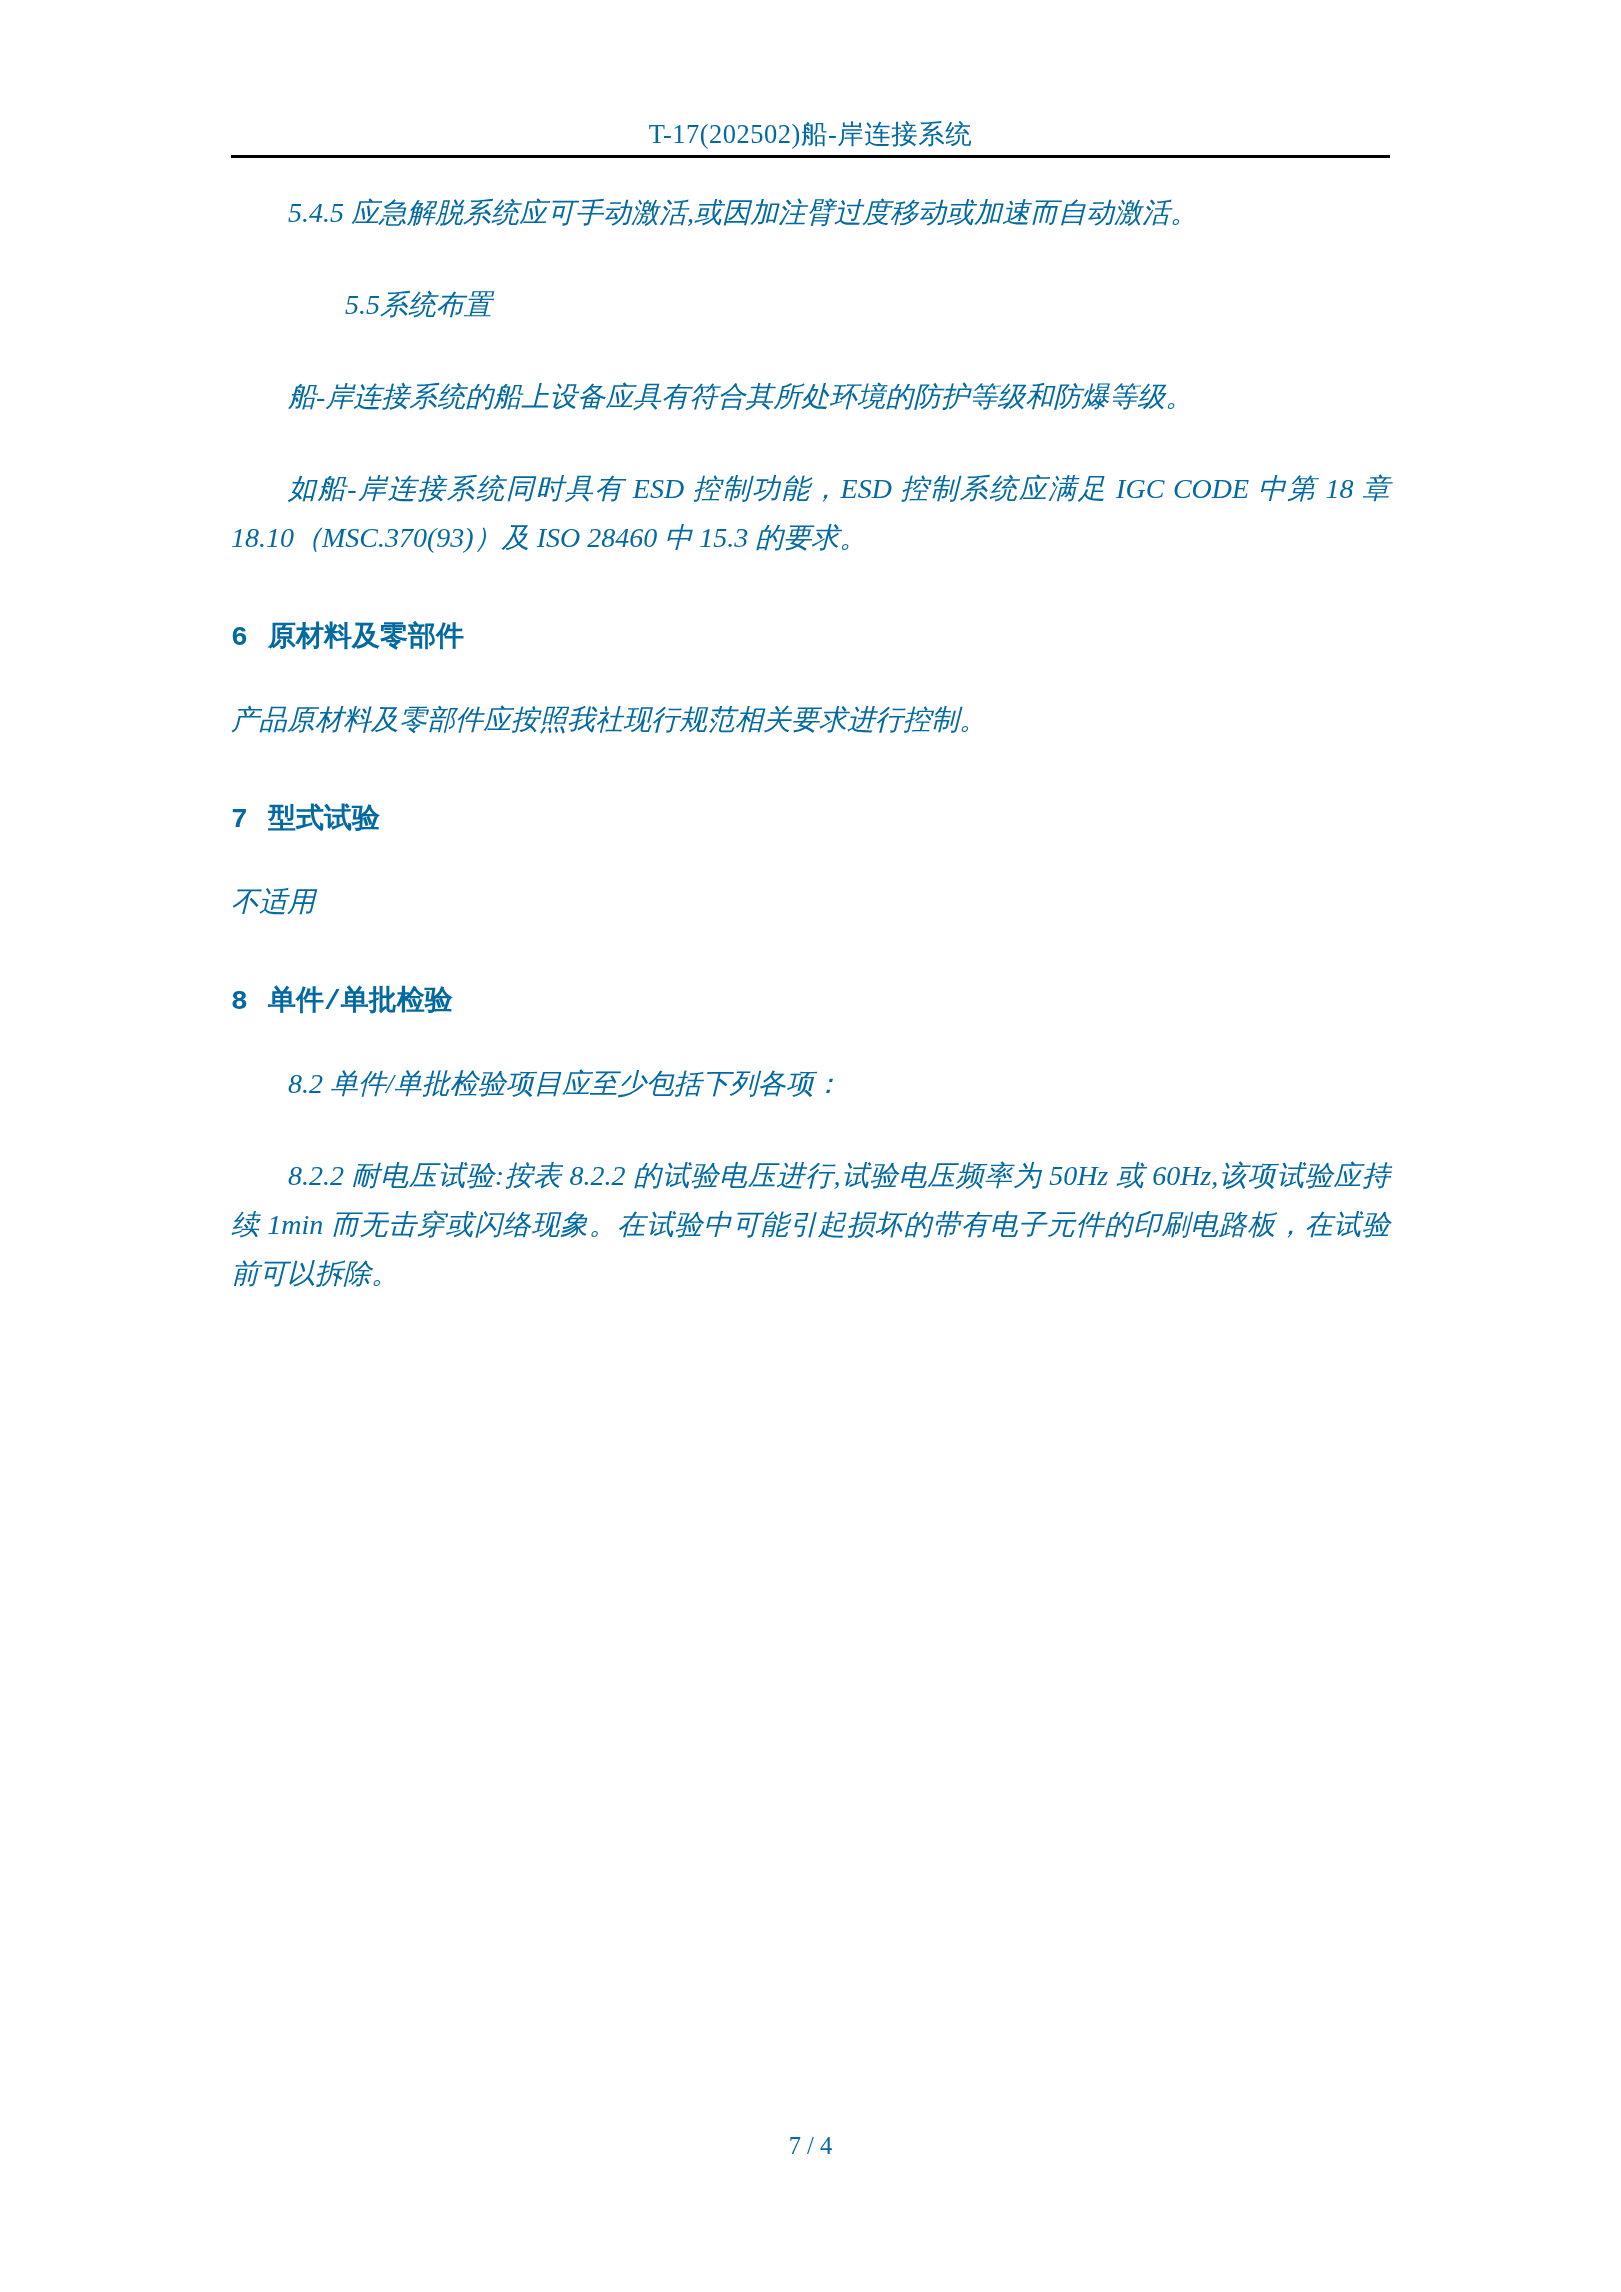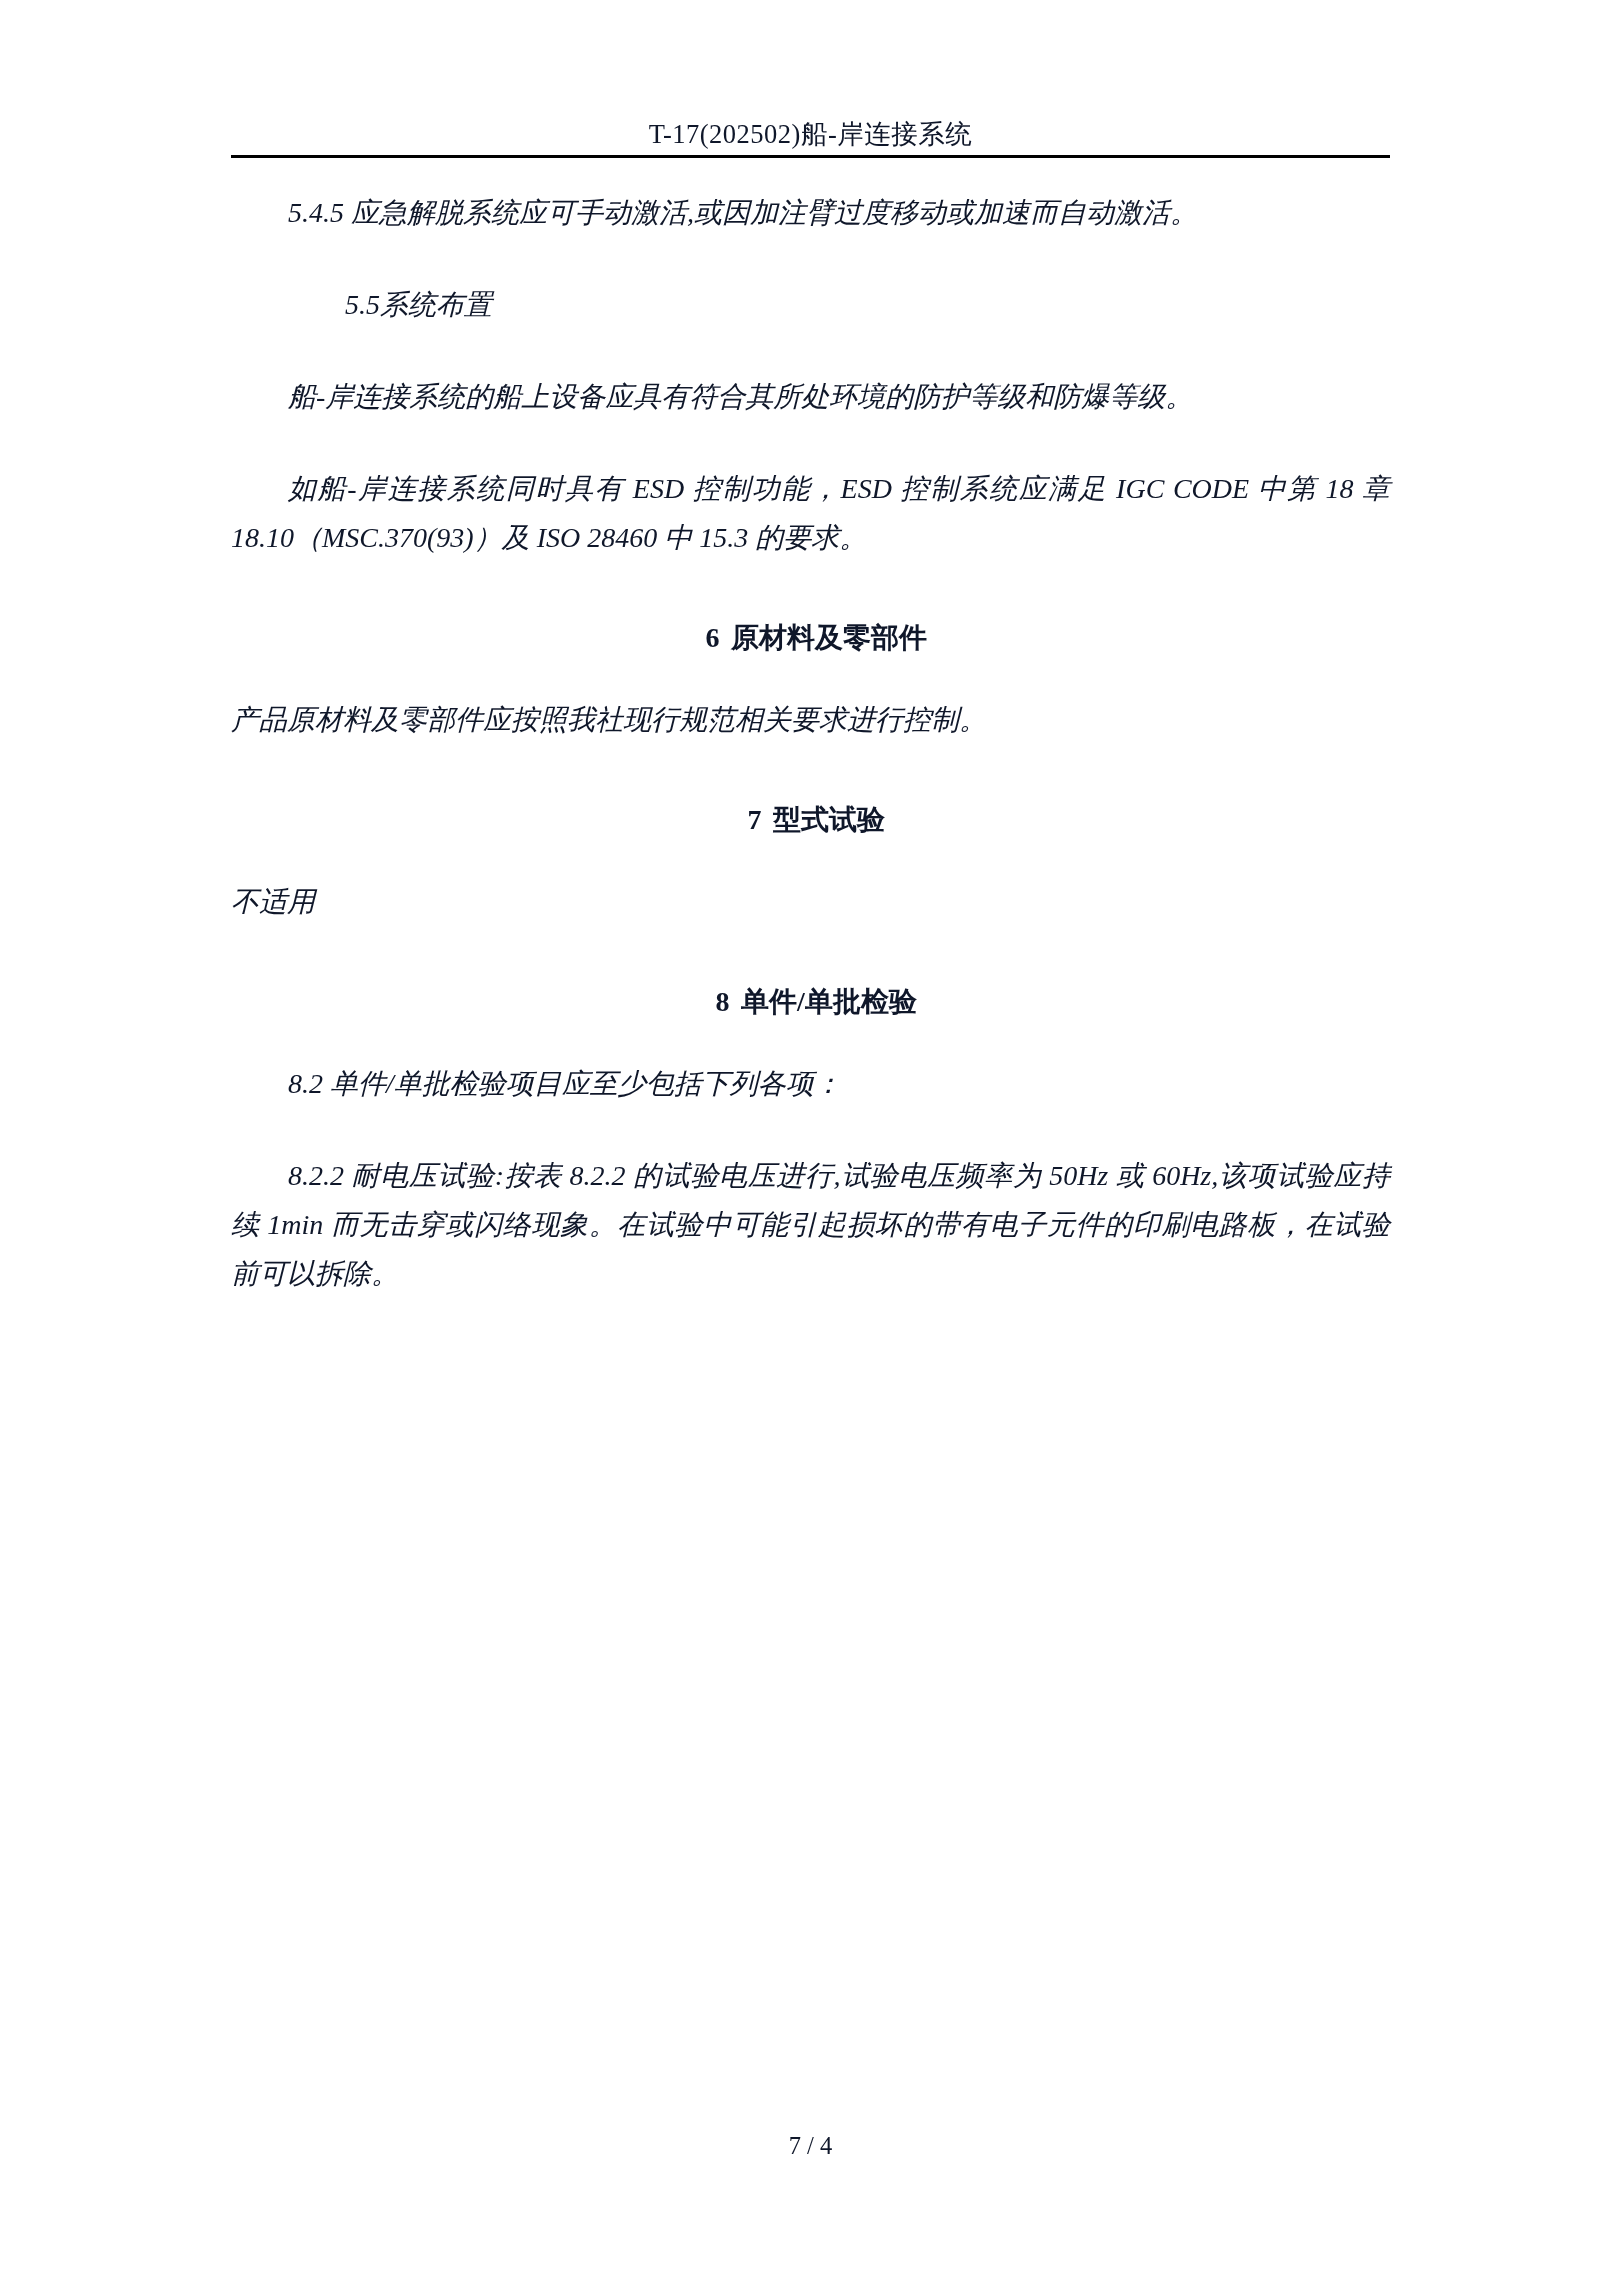--- a/index.html
+++ b/index.html
@@ -6,21 +6,21 @@
     margin: 0;
     padding: 0;
     background: #ffffff;
   }
   .page {
     position: relative;
     width: 1621px;
     height: 2293px;
     background: #ffffff;
     font-family: "Liberation Serif", "DejaVu Serif", serif;
-    color: #0f172a;
+    color: #0369a1;
     box-sizing: border-box;
     overflow: hidden;
   }
   .header {
     position: absolute;
     left: 231px;
     top: 116px;
     width: 1159px;
     text-align: center;
     font-size: 26.5px;
@@ -49,22 +49,21 @@
     font-style: italic;
   }
   .indent {
     text-indent: 57px;
   }
   .heading {
     font-size: 28px;
     font-weight: bold;
     line-height: 49px;
     margin: 51px 0 33px 0;
-    font-family: Liberation Serif, serif;
-    text-align: center;
+    font-family: Liberation Mono, monospace;
   }
   .heading .num {
     display: inline-block;
     min-width: 37px;
   }
   .sec-label {
     display: inline-block;
     min-width: 84px;
   }
   .footer {

